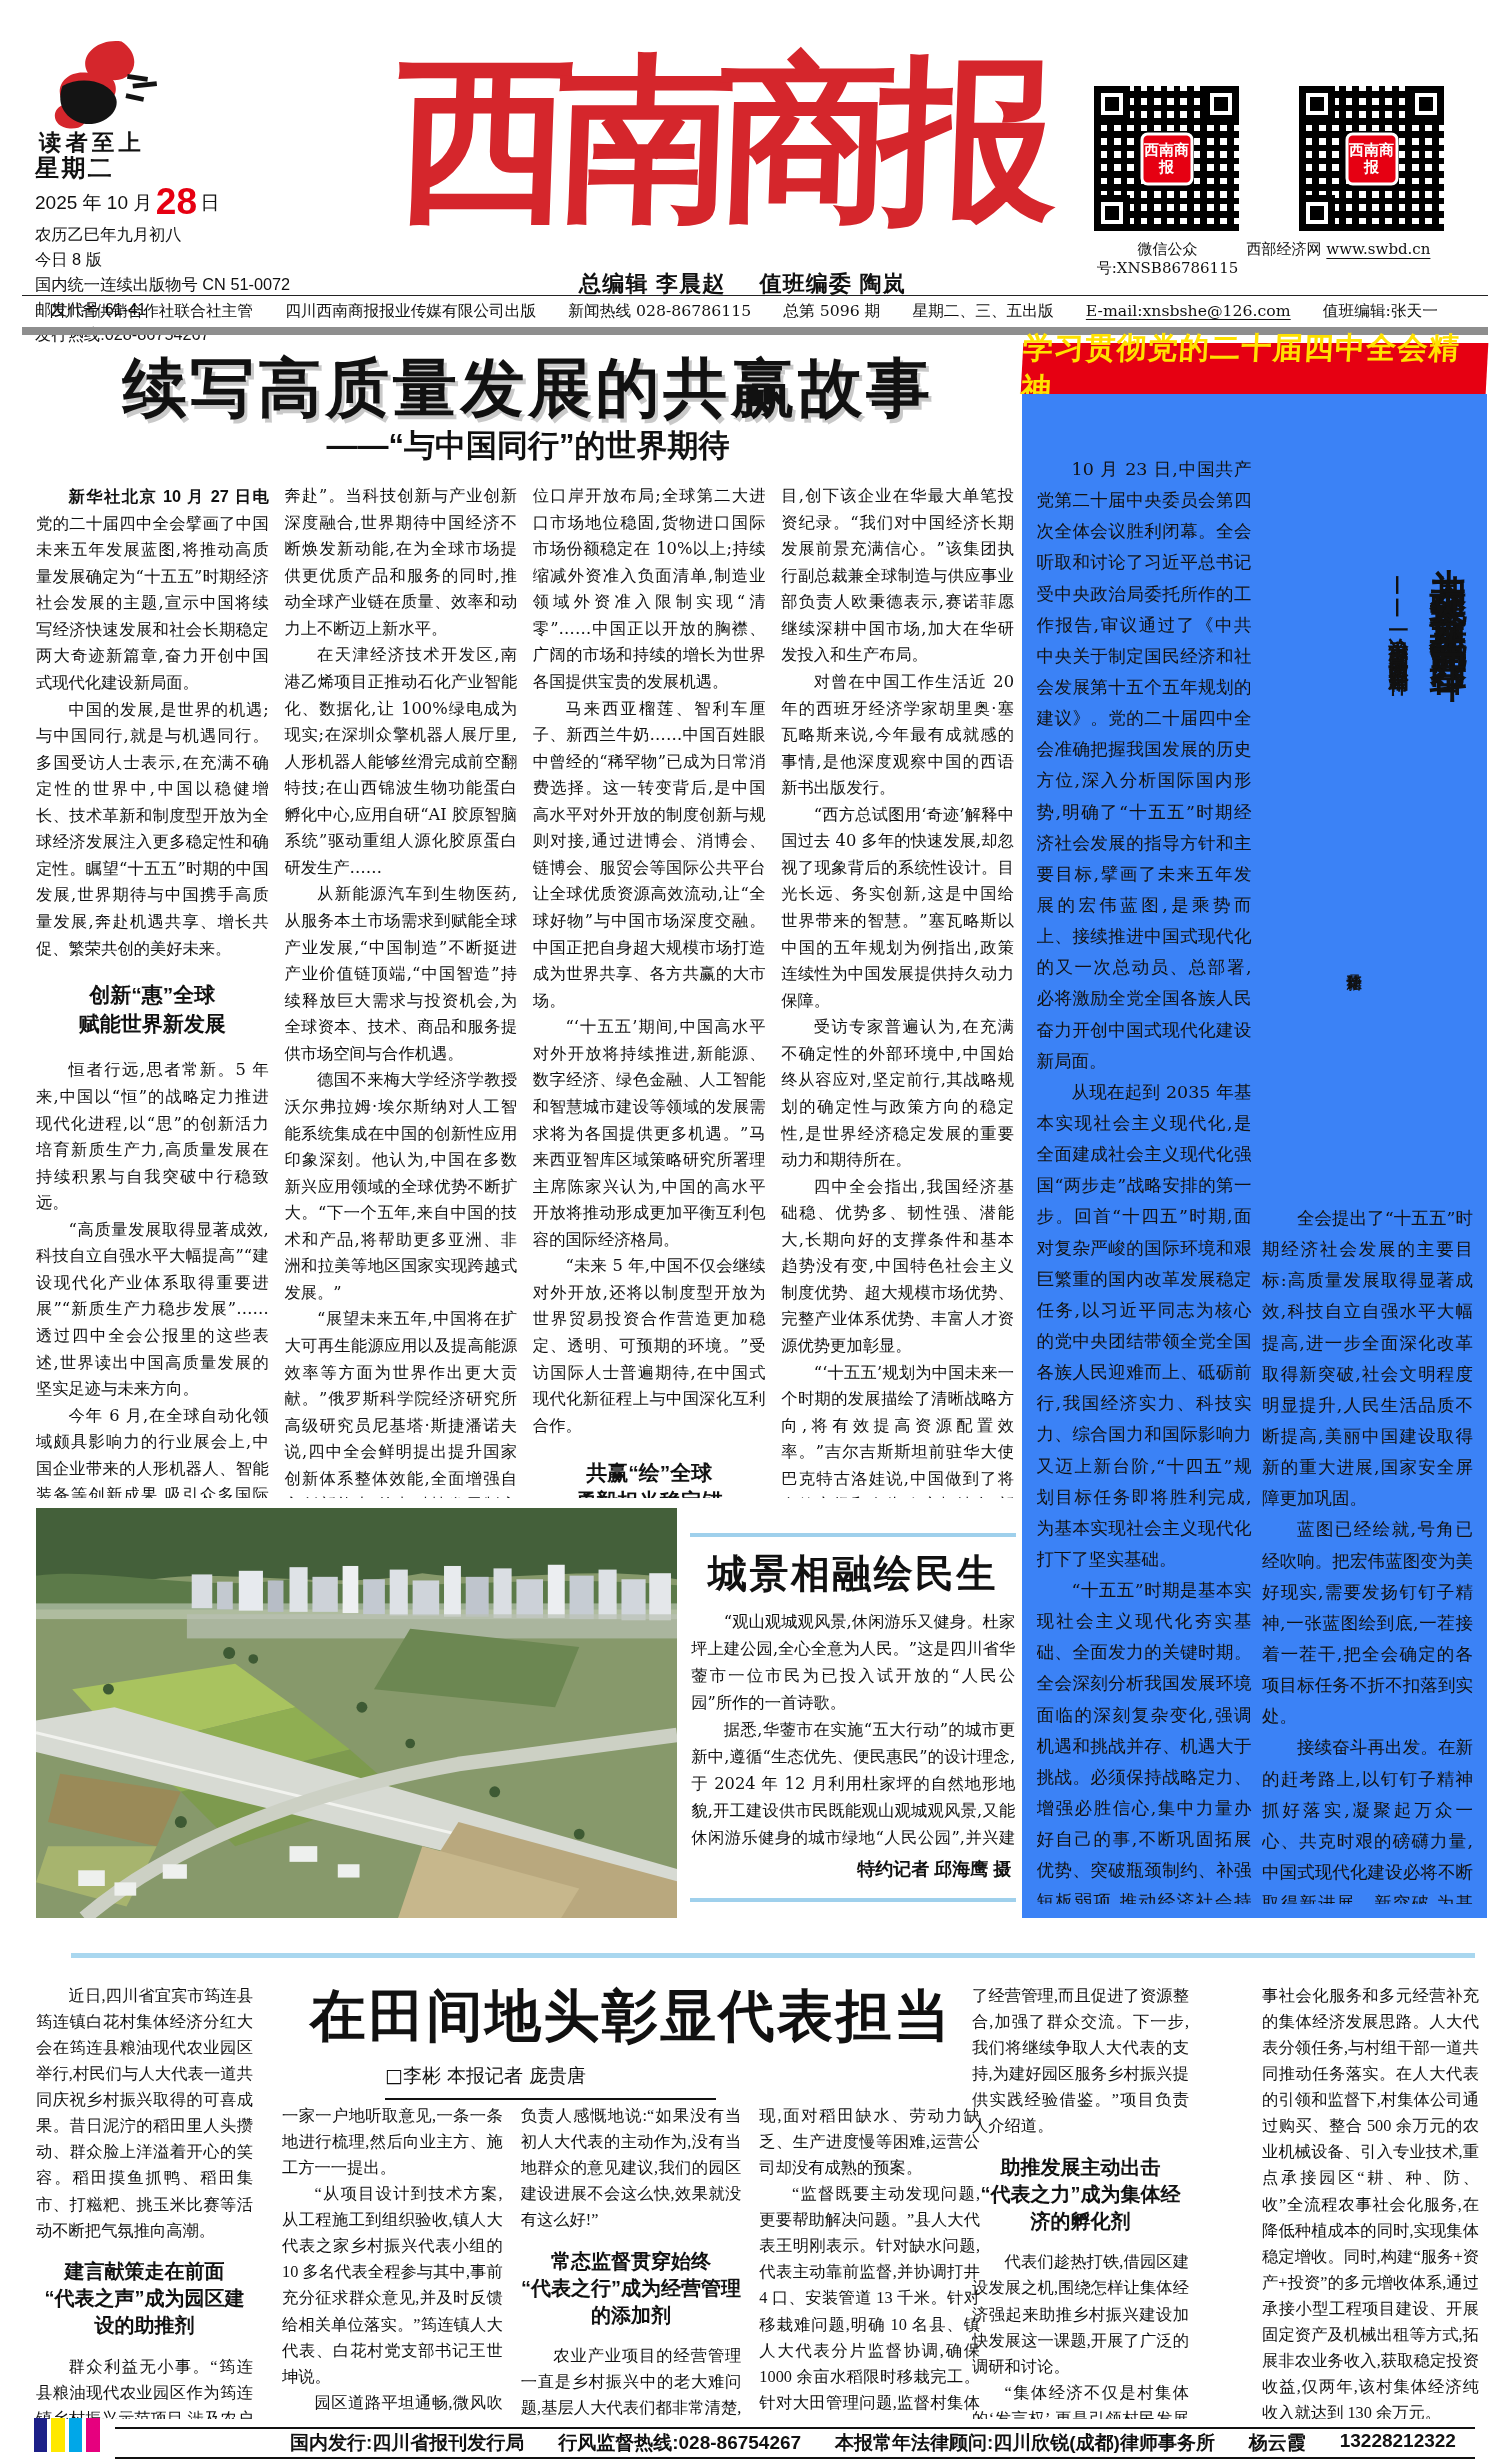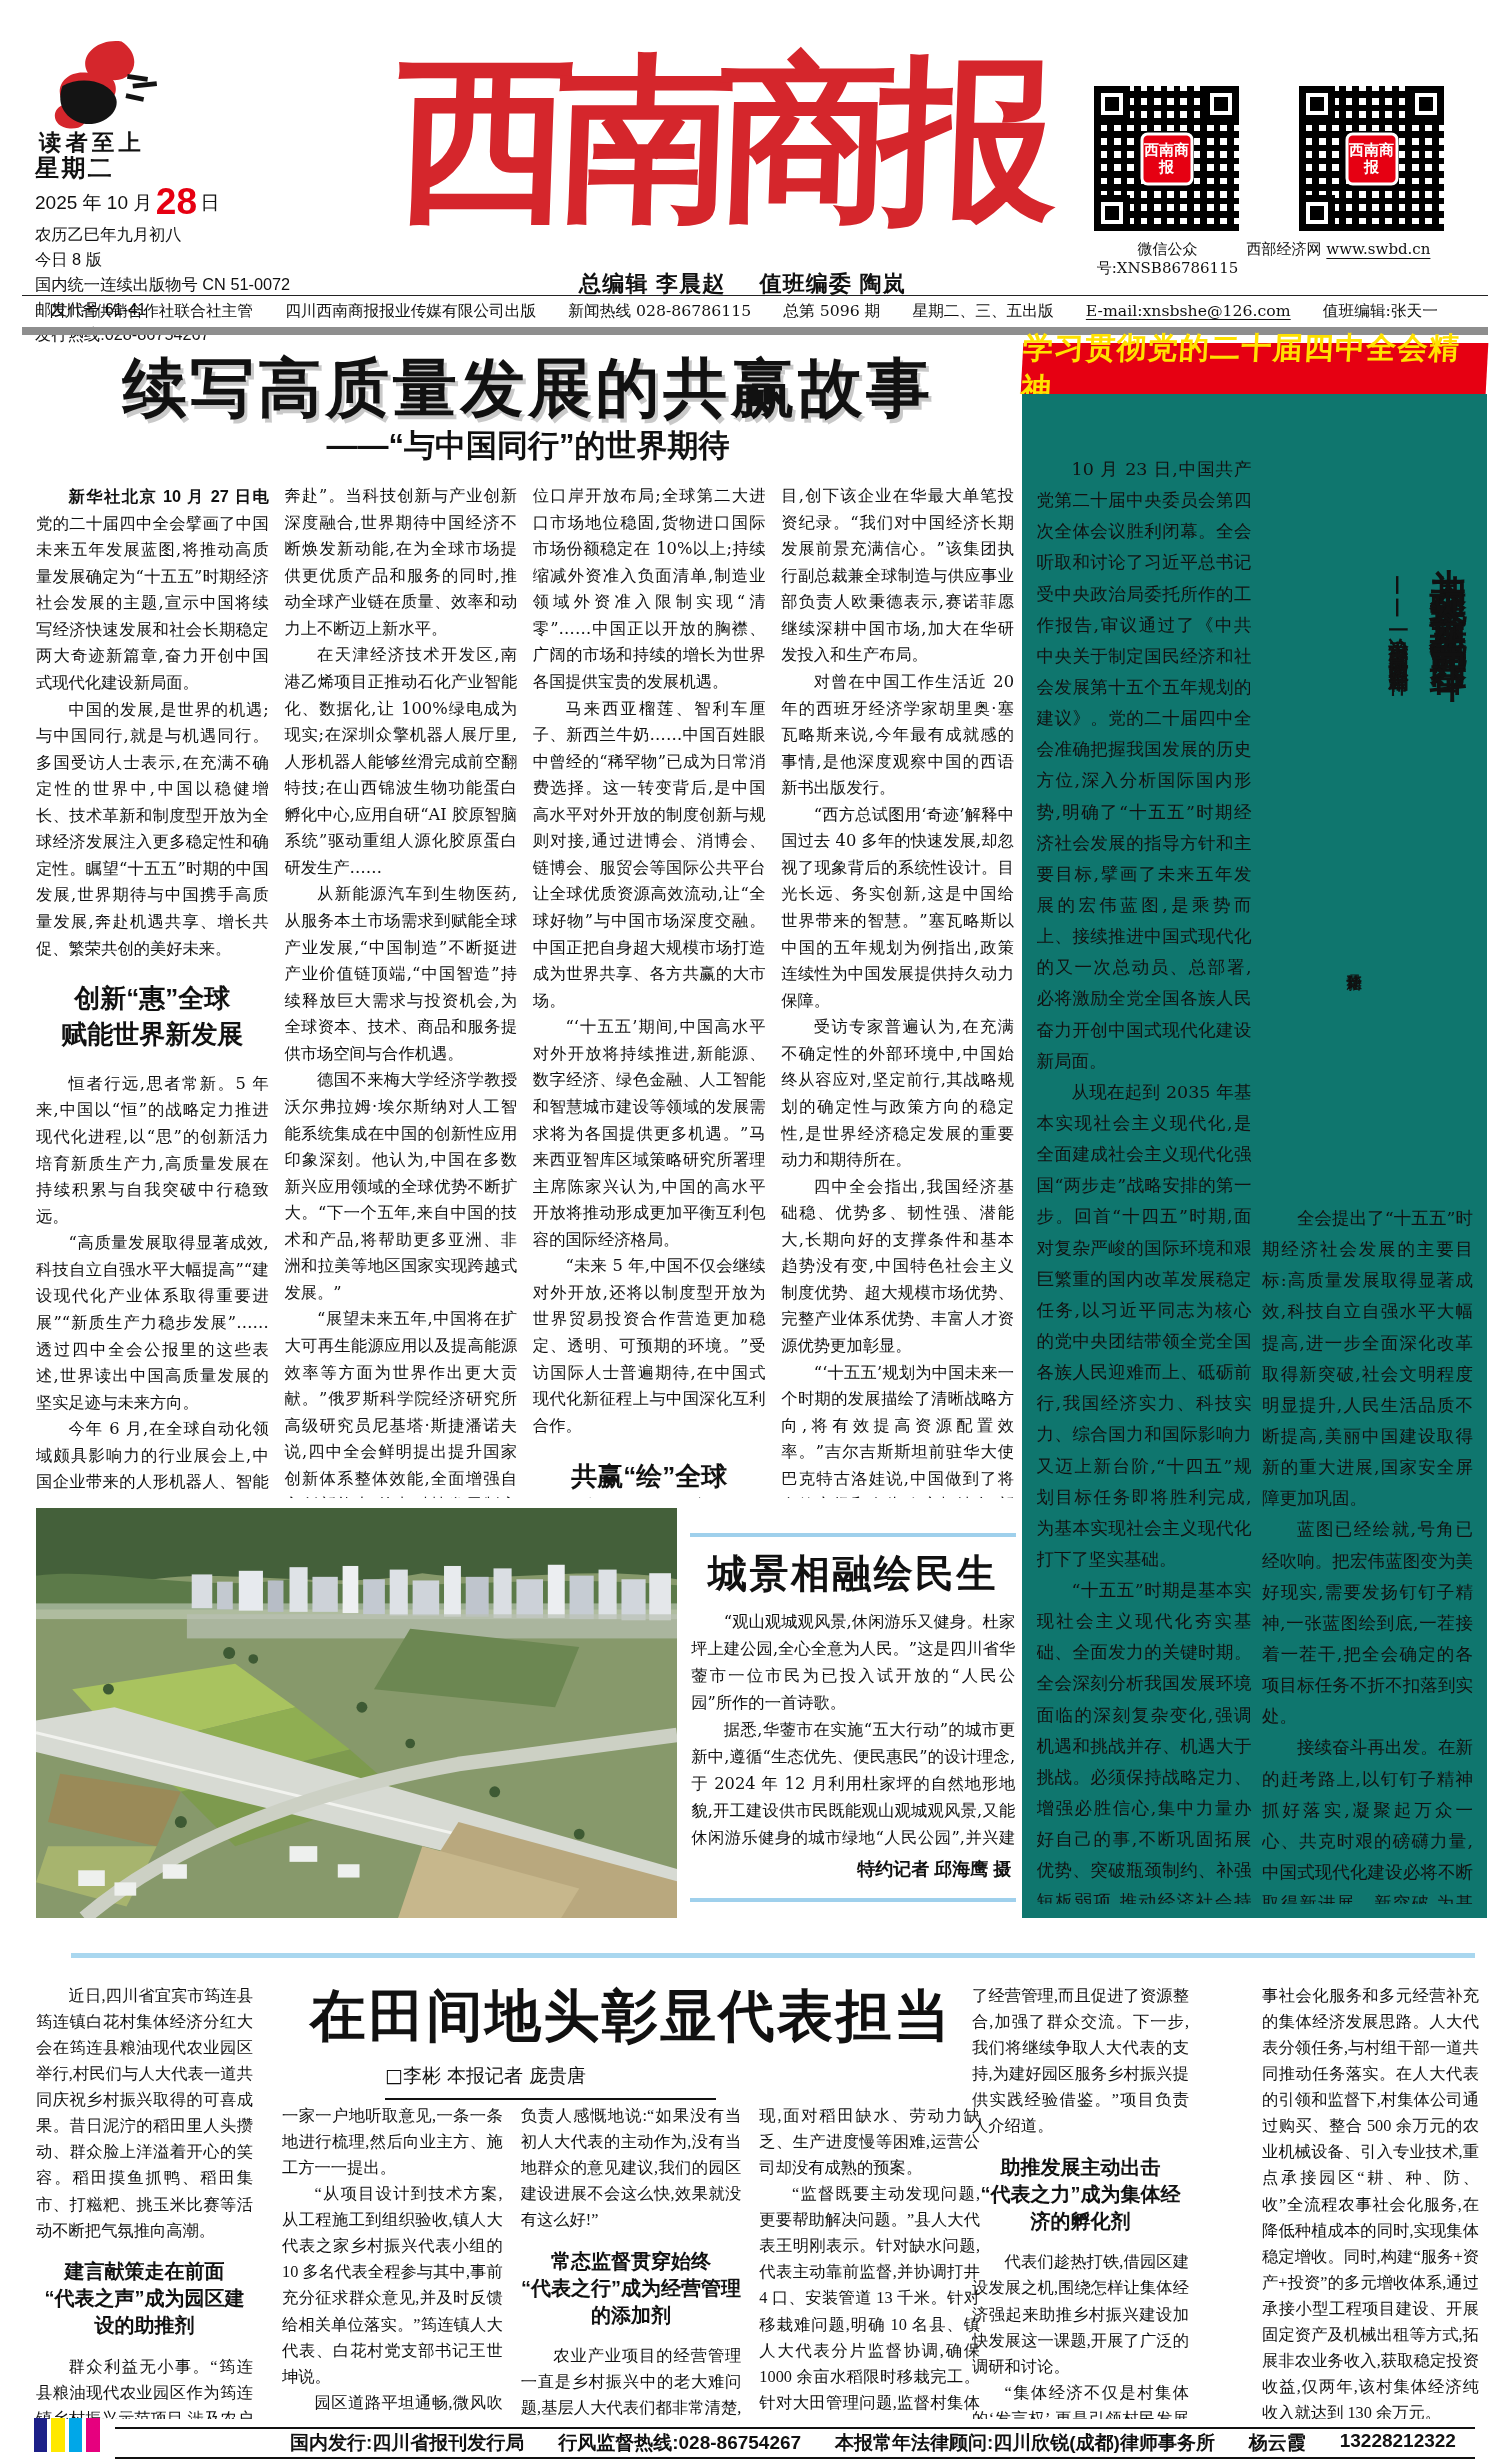--- a/index.html
+++ b/index.html
@@ -43,28 +43,28 @@
   
   #headline{left:42px;top:345px;width:972px;text-align:center;font-size:64px;font-weight:900;
      letter-spacing:3.6px;text-shadow:3px 3.6px 0 #c9c9c9;font-family:"Liberation Sans",sans-serif;}
   #subheadline{left:42px;top:425px;width:972px;text-align:center;font-size:31px;font-weight:700;}
   #lead-cols{left:36px;top:483px;width:978px;height:1015px;display:flex;gap:15.7px;}
   .colbox{flex:1;overflow:hidden;font-family:"DejaVu Serif",serif;font-size:16.3px;line-height:1.63;
      text-align:justify;}
   .para{margin:0;text-indent:2em;}
   .para.noindent{text-indent:0;}
   .lead-in{font-family:"Liberation Sans",sans-serif;font-weight:700;}
-  .subhead{font-family:"Liberation Sans",sans-serif;font-size:26px;font-weight:900;text-align:center;
+  .subhead{font-family:"Liberation Sans",sans-serif;font-size:21px;font-weight:900;text-align:center;
      white-space:pre-line;margin:19.3px 0;line-height:1.35;text-indent:0;}
 
   
   #banner{left:1022px;top:343px;width:465px;height:51px;background:#e60012;color:#ffe100;
      display:flex;align-items:center;justify-content:center;font-size:30px;font-weight:900;
      letter-spacing:1.2px;transform:skewX(-3deg);}
-  #pinkbox{left:1022px;top:394px;width:465px;height:1524px;background:#0f766e;}
+  #pinkbox{left:1022px;top:394px;width:465px;height:1524px;background:#3b82f6;}
   #comm-left{position:absolute;left:14.5px;top:60px;width:215px;height:1450px;overflow:hidden;}
   #comm-right{position:absolute;left:240px;top:809px;width:211px;height:701px;overflow:hidden;}
   .comm .para{font-family:"DejaVu Serif",serif;font-size:17.5px;line-height:1.78;text-align:justify;}
   #vtitle{position:absolute;right:13.3px;top:145px;height:664px;writing-mode:vertical-rl;
      font-family:"DejaVu Serif",serif;font-size:37px;font-weight:900;letter-spacing:6px;}
   #vsub{position:absolute;right:74px;top:181px;height:592px;writing-mode:vertical-rl;
      font-family:"DejaVu Serif",serif;font-size:20px;font-weight:700;letter-spacing:2.4px;}
   #vby{position:absolute;right:123px;top:568px;height:193px;writing-mode:vertical-rl;
      font-family:"DejaVu Serif",serif;font-size:15.7px;}
 

